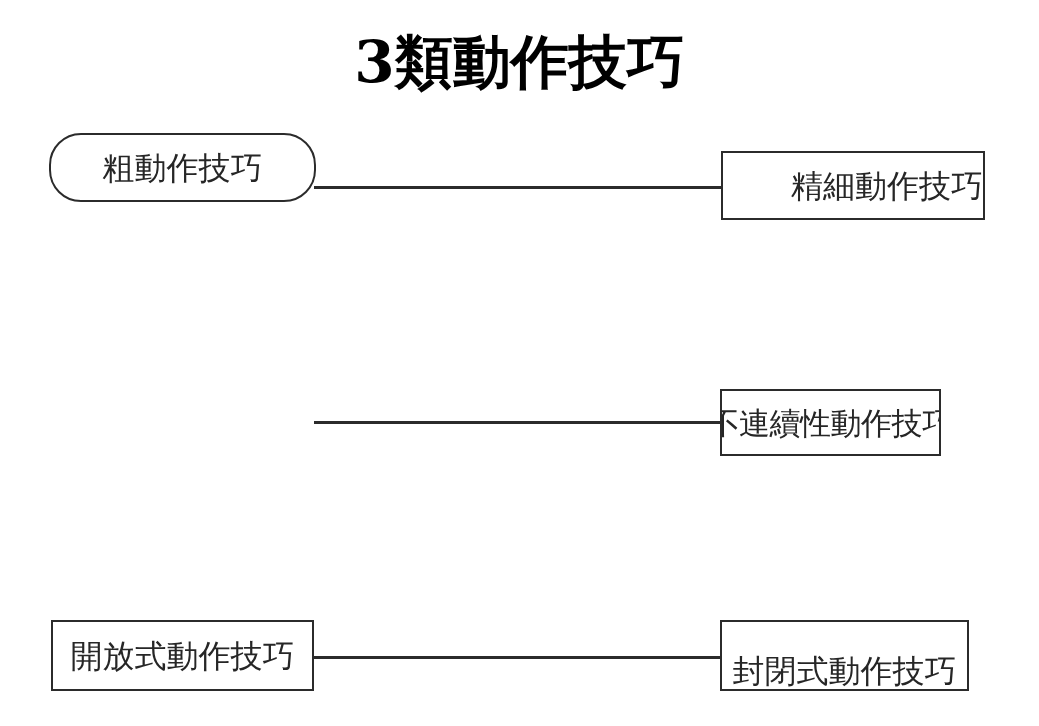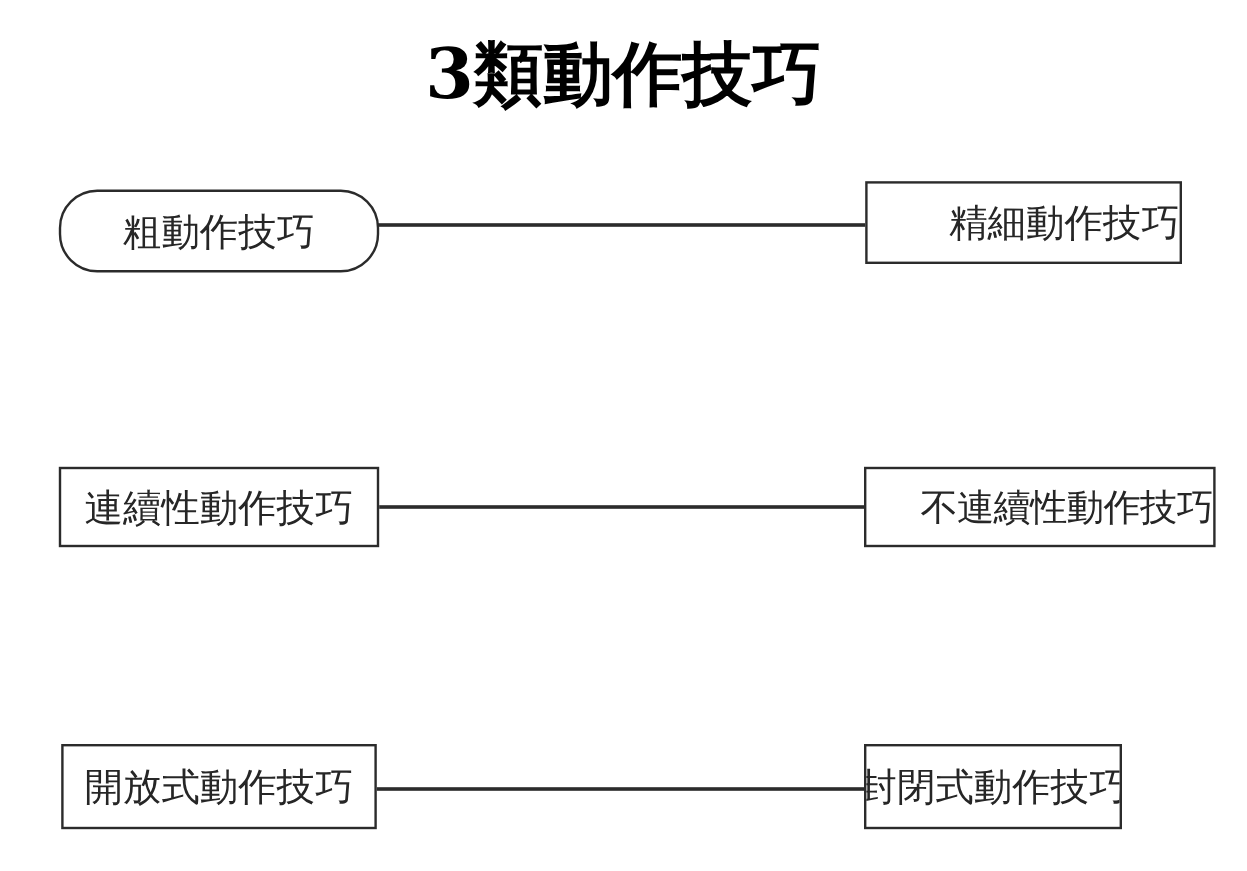--- a/index.html
+++ b/index.html
@@ -55,29 +55,29 @@
     font-family: "DejaVu Serif", "Liberation Serif", serif;
     font-weight: normal;
     font-size: 32px;
     line-height: 36px;
     color: #262626;
     white-space: nowrap;
     display: block;
   }
 
   
-  #node-gross      { left: 49px;  top: 158px; width: 267px; height: 69px; border-radius: 32px; }
+  #node-gross      { left: 49px;  top: 133px; width: 267px; height: 69px; border-radius: 32px; }
   #node-fine       { left: 721px; top: 151px; width: 264px; height: 69px; justify-content: flex-end; }
   
   #node-continuous { left: 49px;  top: 389px; width: 267px; height: 67px; }
-  #node-discrete   { left: 720px; top: 389px; width: 293px; height: 67px; justify-content: flex-end; }
+  #node-discrete   { left: 720px; top: 389px; width: 221px; height: 67px; }
   #node-serial     { left: 386px; top: 447px; width: 264px; height: 66px; }
   
   #node-open       { left: 51px;  top: 620px; width: 263px; height: 71px; }
-  #node-closed     { left: 720px; top: 620px; width: 215px; height: 71px; }
+  #node-closed     { left: 720px; top: 620px; width: 249px; height: 71px; align-items: flex-end; }
 
   
   #node-discrete .node-label { font-size: 31px; letter-spacing: -0.5px; }
 
   .connector {
     position: absolute;
     background: #2b2b2b;
     height: 3px;
     z-index: 1;
   }
@@ -97,23 +97,20 @@
   <div class="node" id="node-gross">
     <span class="node-label">粗動作技巧</span>
   </div>
 
   <div class="node" id="node-fine">
     <span class="node-label">精細動作技巧</span>
   </div>
 
   <div class="connector" id="connector-row-2"></div>
 
-  <div class="node" id="node-continuous">
-    <span class="node-label">連續性動作技巧</span>
-  </div>
 
   <div class="node" id="node-discrete">
     <span class="node-label">不連續性動作技巧</span>
   </div>
 
 
   <div class="connector" id="connector-row-3"></div>
 
   <div class="node" id="node-open">
     <span class="node-label">開放式動作技巧</span>

